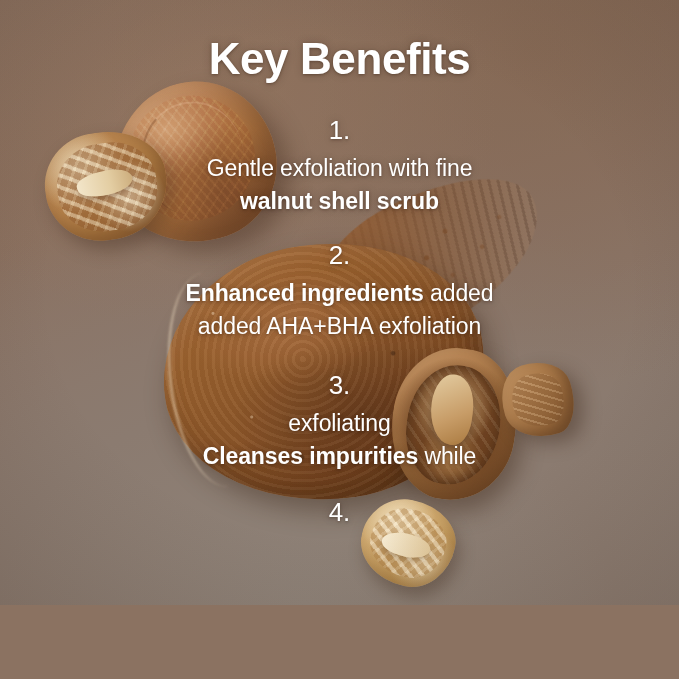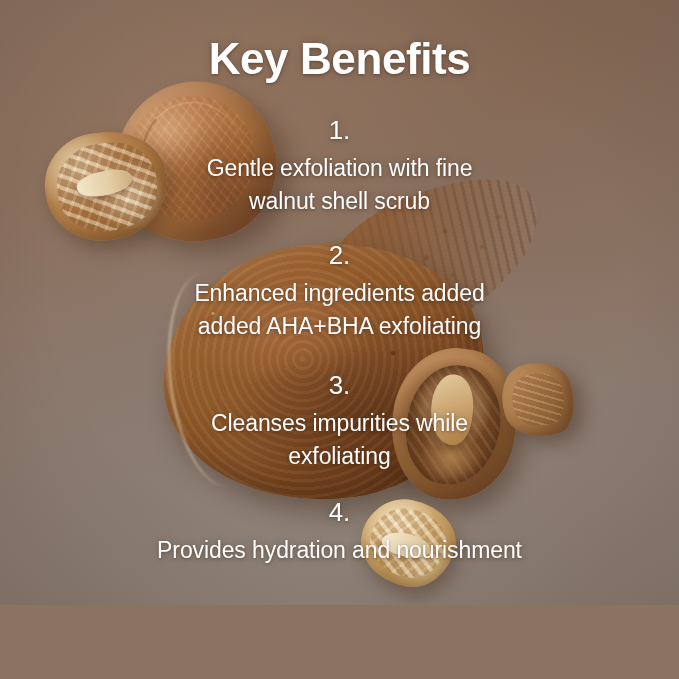--- a/index.html
+++ b/index.html
@@ -213,21 +213,21 @@
     font-size:44px; font-weight:700; letter-spacing:-0.4px; line-height:1;
   }
 
   .benefit { position:absolute; left:0; right:0; text-align:center; }
   .benefit .num {
     font-size:26px; font-weight:500; line-height:1.1; margin-bottom:7px;
   }
   .benefit .line {
     font-size:23px; font-weight:400; line-height:1.46; letter-spacing:-0.1px;
   }
-  .benefit .line b { font-weight:400;text-align:center; }
+  .benefit .line b { font-weight:700;text-align:center; }
 
   .b1 { top:116px; }
   .b2 { top:241px; }
   .b3 { top:371px; }
   .b4 { top:498px; }
 
   
   .b1 .body, .b2 .body, .b3 .body, .b4 .body { margin-top:2px; }
 </style>
 </head>
@@ -253,33 +253,32 @@
       <div class="body">
         <div class="line">Gentle exfoliation with fine</div>
         <div class="line"><b>walnut shell scrub</b></div>
       </div>
     </div>
 
     <div class="benefit b2">
       <div class="num">2.</div>
       <div class="body">
         <div class="line"><b>Enhanced ingredients</b><span> added</span></div>
-        <div class="line">added AHA+BHA exfoliating</div>
+        <div class="line">added AHA+BHA exfoliation</div>
       </div>
     </div>
 
     <div class="benefit b3">
       <div class="num">3.</div>
       <div class="body">
+        <div class="line">exfoliating</div>
         <div class="line"><b>Cleanses impurities</b><span> while</span></div>
-        <div class="line">exfoliating</div>
       </div>
     </div>
 
     <div class="benefit b4">
       <div class="num">4.</div>
       <div class="body">
-        <div class="line">Provides hydration and nourishment</div>
       </div>
     </div>
 
   </div>
 </div>
 
 </body></html>

